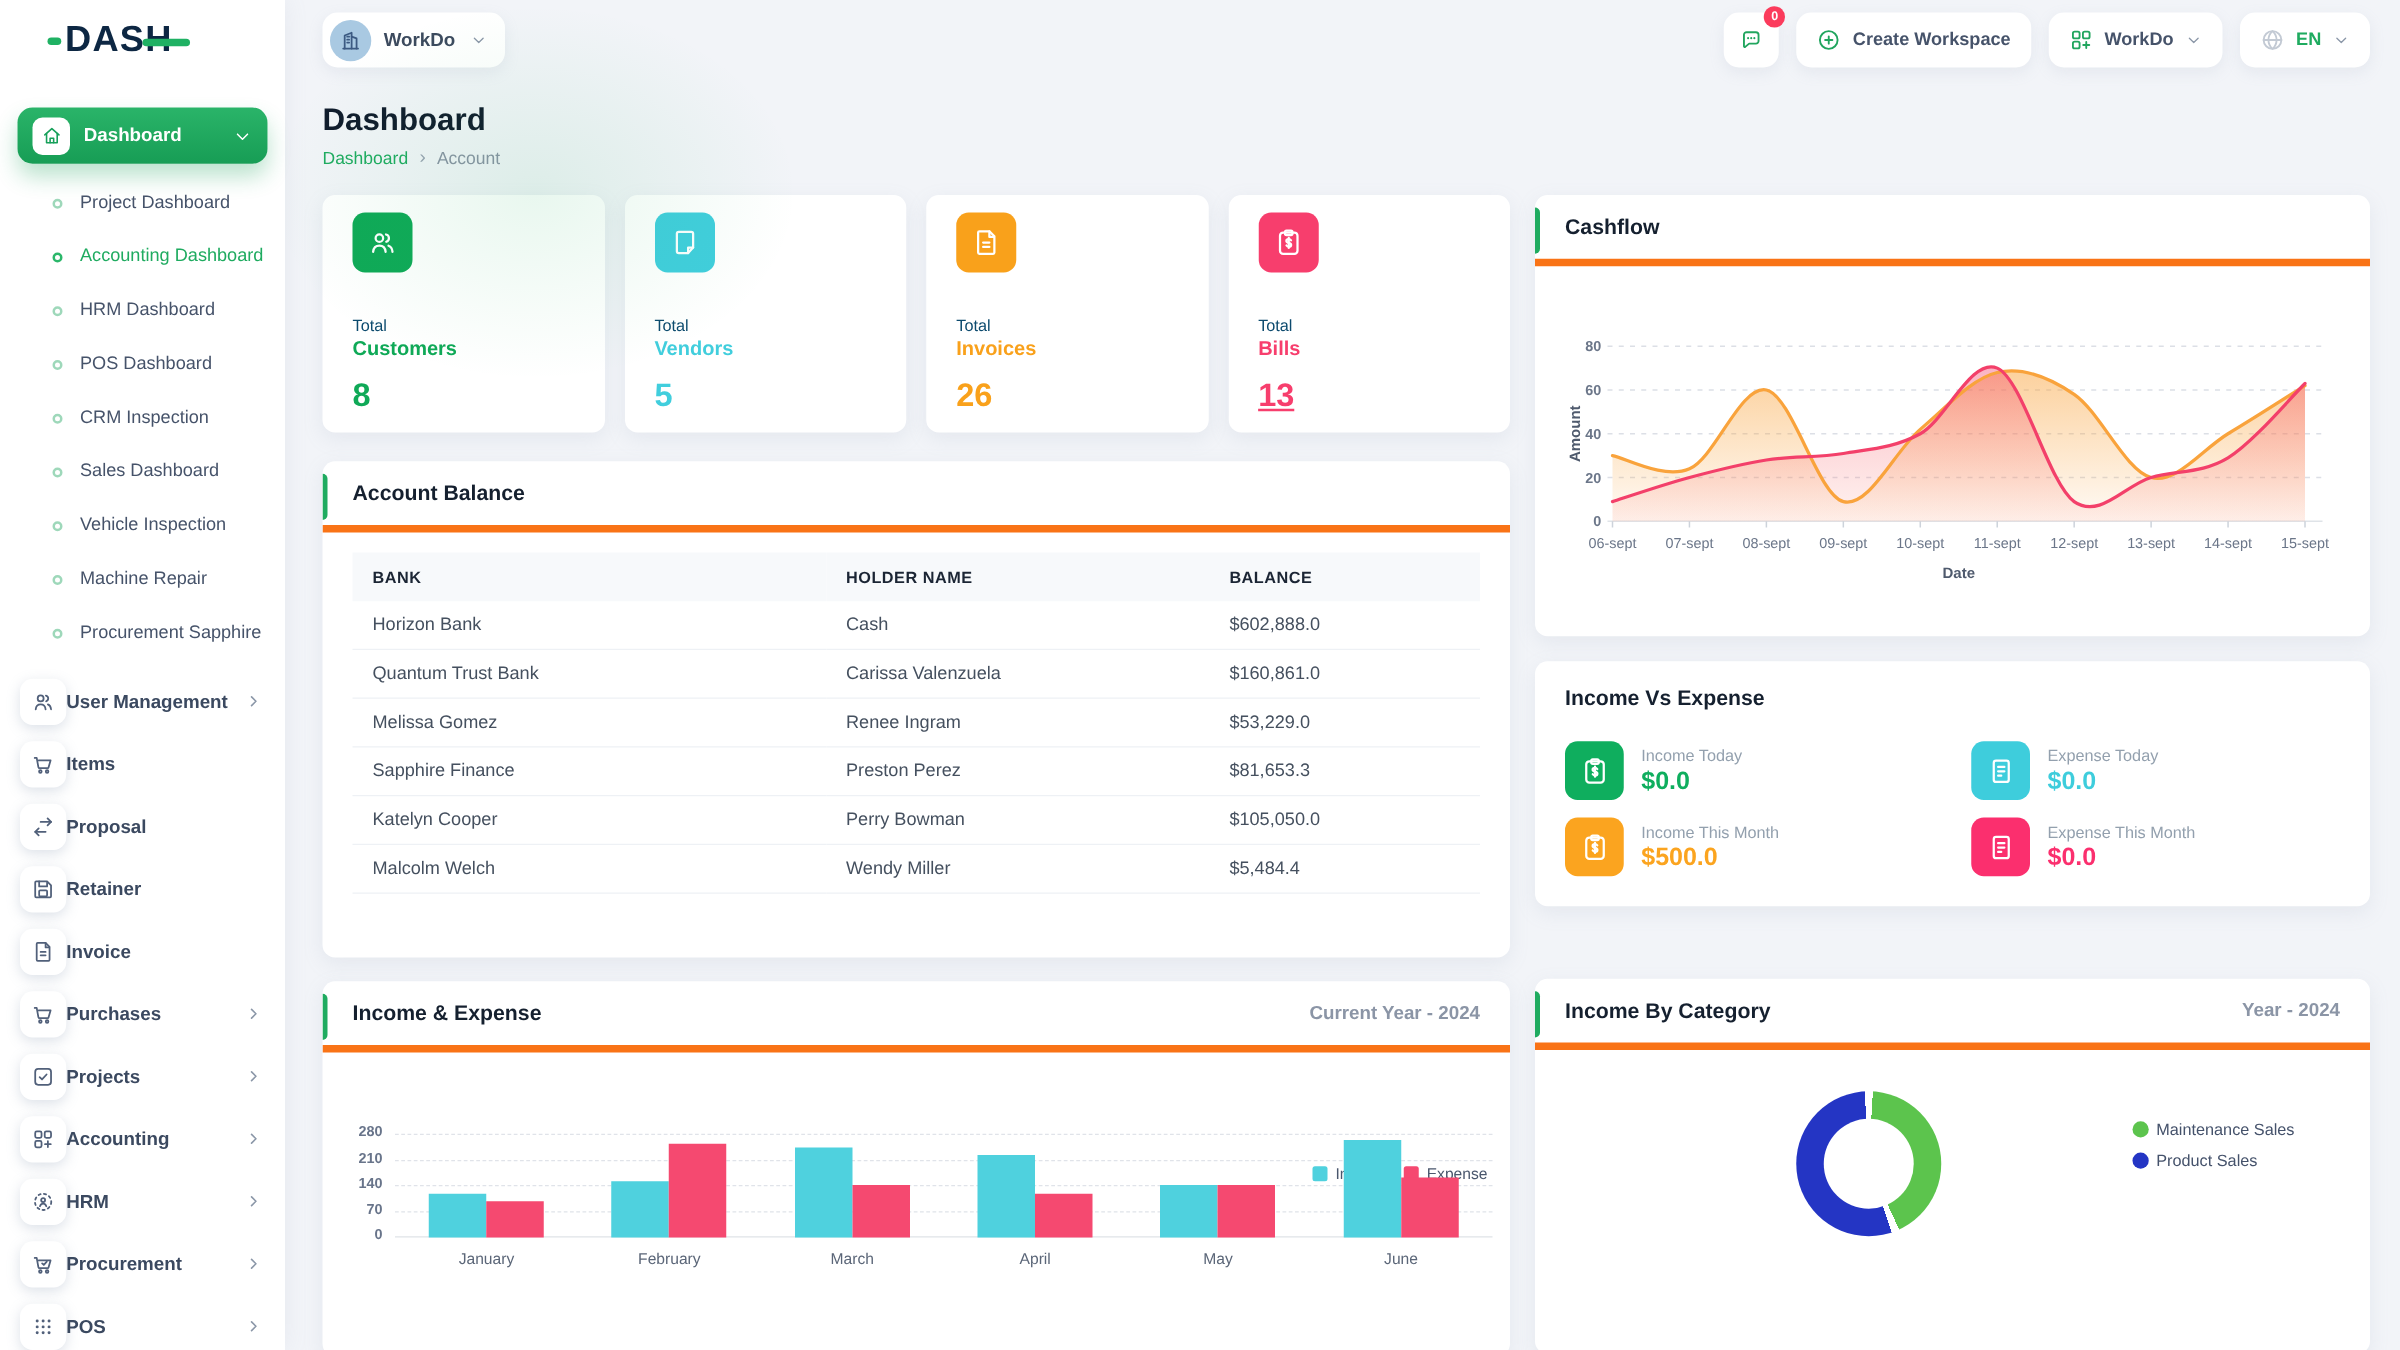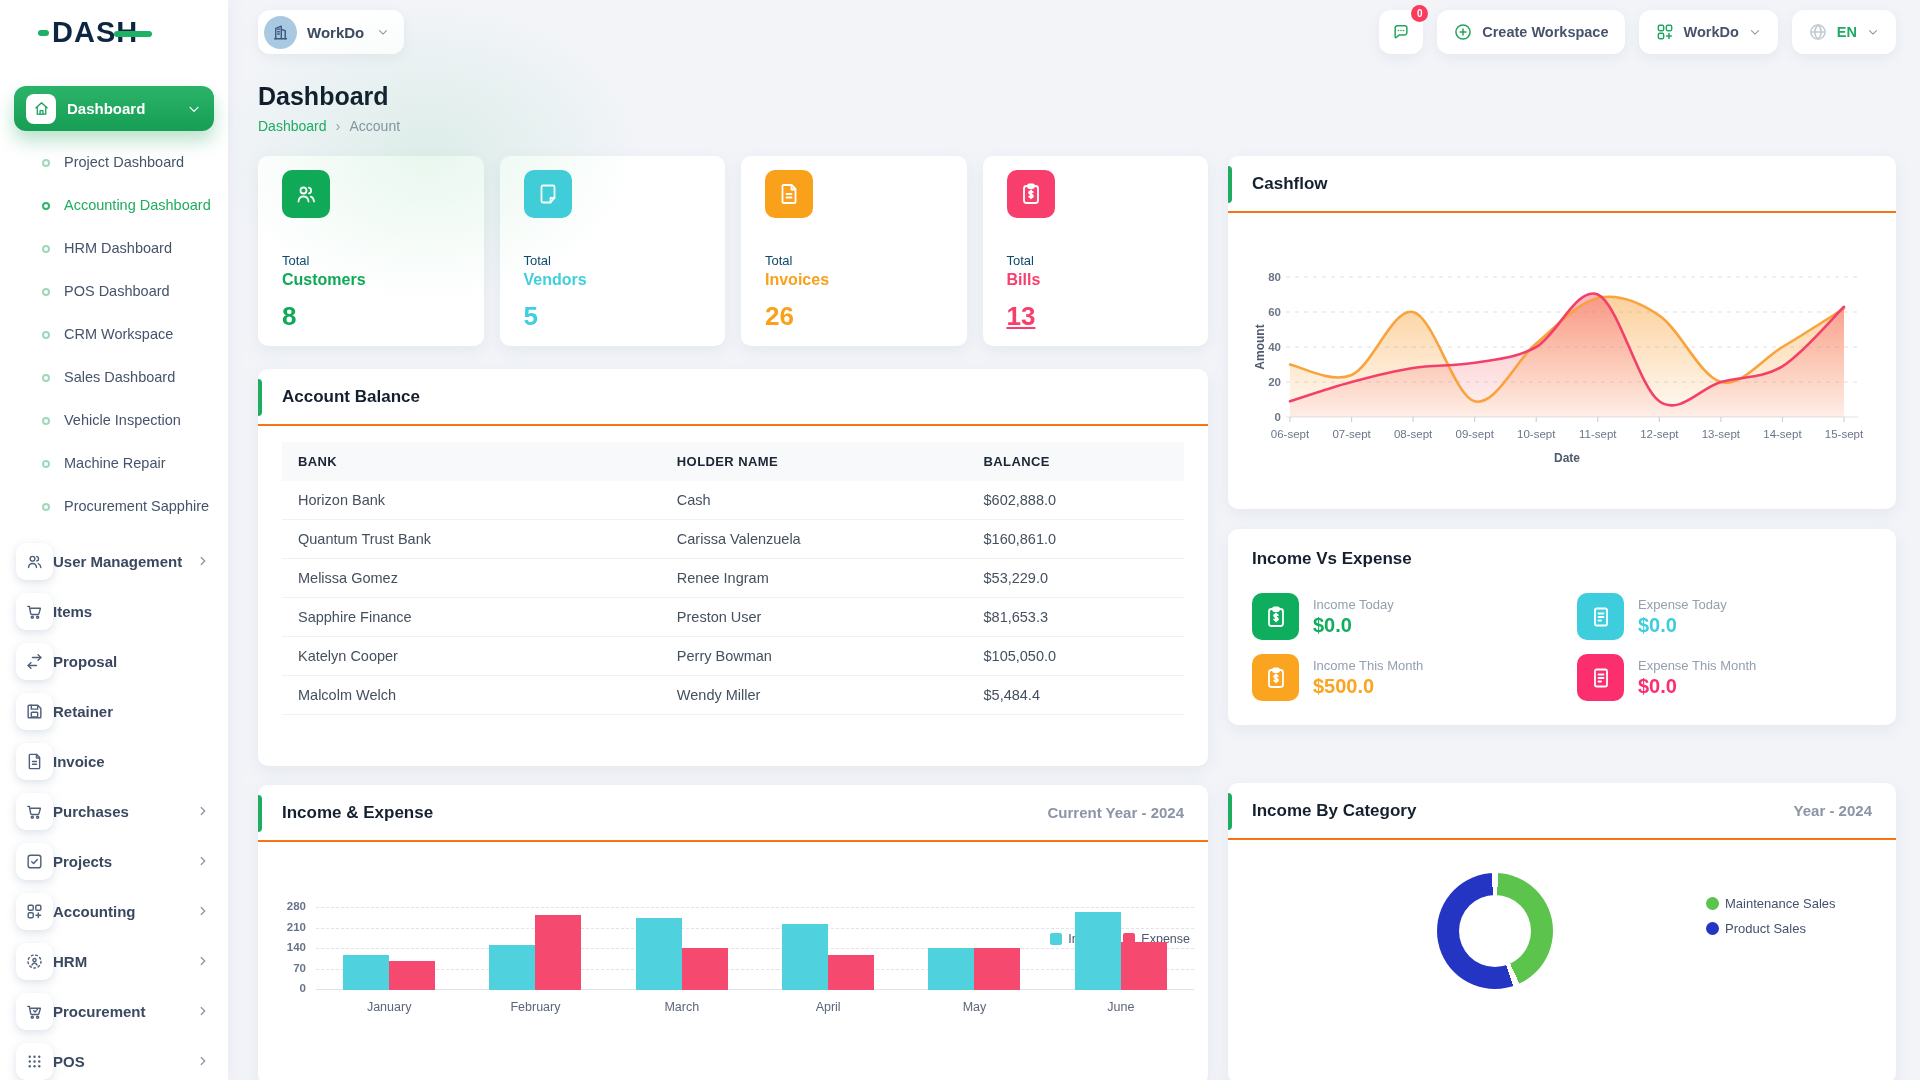--- a/index.html
+++ b/index.html
@@ -82,21 +82,21 @@
   .crumbs .sep { color:#9aa3b2; font-size:15px; }
   .crumbs .cur { color:#8a93a3; }
 
   .cols { display:flex; gap:20px; margin-top:22px; }
   .col-l { width:950px; }
   .col-r { width:668px; }
 
   .card { background:#fff; border-radius:10px; box-shadow:0 5px 16px rgba(141,155,178,.13);
     position:relative; overflow:hidden; }
   .card-head { height:57px; display:flex; align-items:center; padding:0 24px;
-    border-bottom:2px solid #f97316; position:relative; }
+    border-bottom:6px solid #f97316; position:relative; }
   .accent { position:absolute; left:0; top:10px; width:4px; height:37px;
     background:#1fab60; border-radius:0 4px 4px 0; }
   .card-title { font-size:17px; font-weight:700; color:#15202f; }
   .head-right { margin-left:auto; font-size:15px; font-weight:600; color:#8b95a6; }
 
   
   .stats { display:grid; grid-template-columns:repeat(4,1fr); gap:16px; height:190px;
     margin-bottom:23px; }
   .stat-card { background:#fff; border-radius:10px; box-shadow:0 5px 16px rgba(141,155,178,.13);
     padding:14px 24px; }
@@ -200,21 +200,21 @@
       <li>
         <span class="dot"></span>
         <span class="lbl">HRM Dashboard</span>
       </li>
       <li>
         <span class="dot"></span>
         <span class="lbl">POS Dashboard</span>
       </li>
       <li>
         <span class="dot"></span>
-        <span class="lbl">CRM Workspace</span>
+        <span class="lbl">CRM Inspection</span>
       </li>
       <li>
         <span class="dot"></span>
         <span class="lbl">Sales Dashboard</span>
       </li>
       <li>
         <span class="dot"></span>
         <span class="lbl">Vehicle Inspection</span>
       </li>
       <li>
@@ -548,21 +548,21 @@
                   <td class="c1">Carissa Valenzuela</td>
                   <td class="c2">$160,861.0</td>
                 </tr>
                 <tr>
                   <td class="c0">Melissa Gomez</td>
                   <td class="c1">Renee Ingram</td>
                   <td class="c2">$53,229.0</td>
                 </tr>
                 <tr>
                   <td class="c0">Sapphire Finance</td>
-                  <td class="c1">Preston User</td>
+                  <td class="c1">Preston Perez</td>
                   <td class="c2">$81,653.3</td>
                 </tr>
                 <tr>
                   <td class="c0">Katelyn Cooper</td>
                   <td class="c1">Perry Bowman</td>
                   <td class="c2">$105,050.0</td>
                 </tr>
                 <tr>
                   <td class="c0">Malcolm Welch</td>
                   <td class="c1">Wendy Miller</td>

